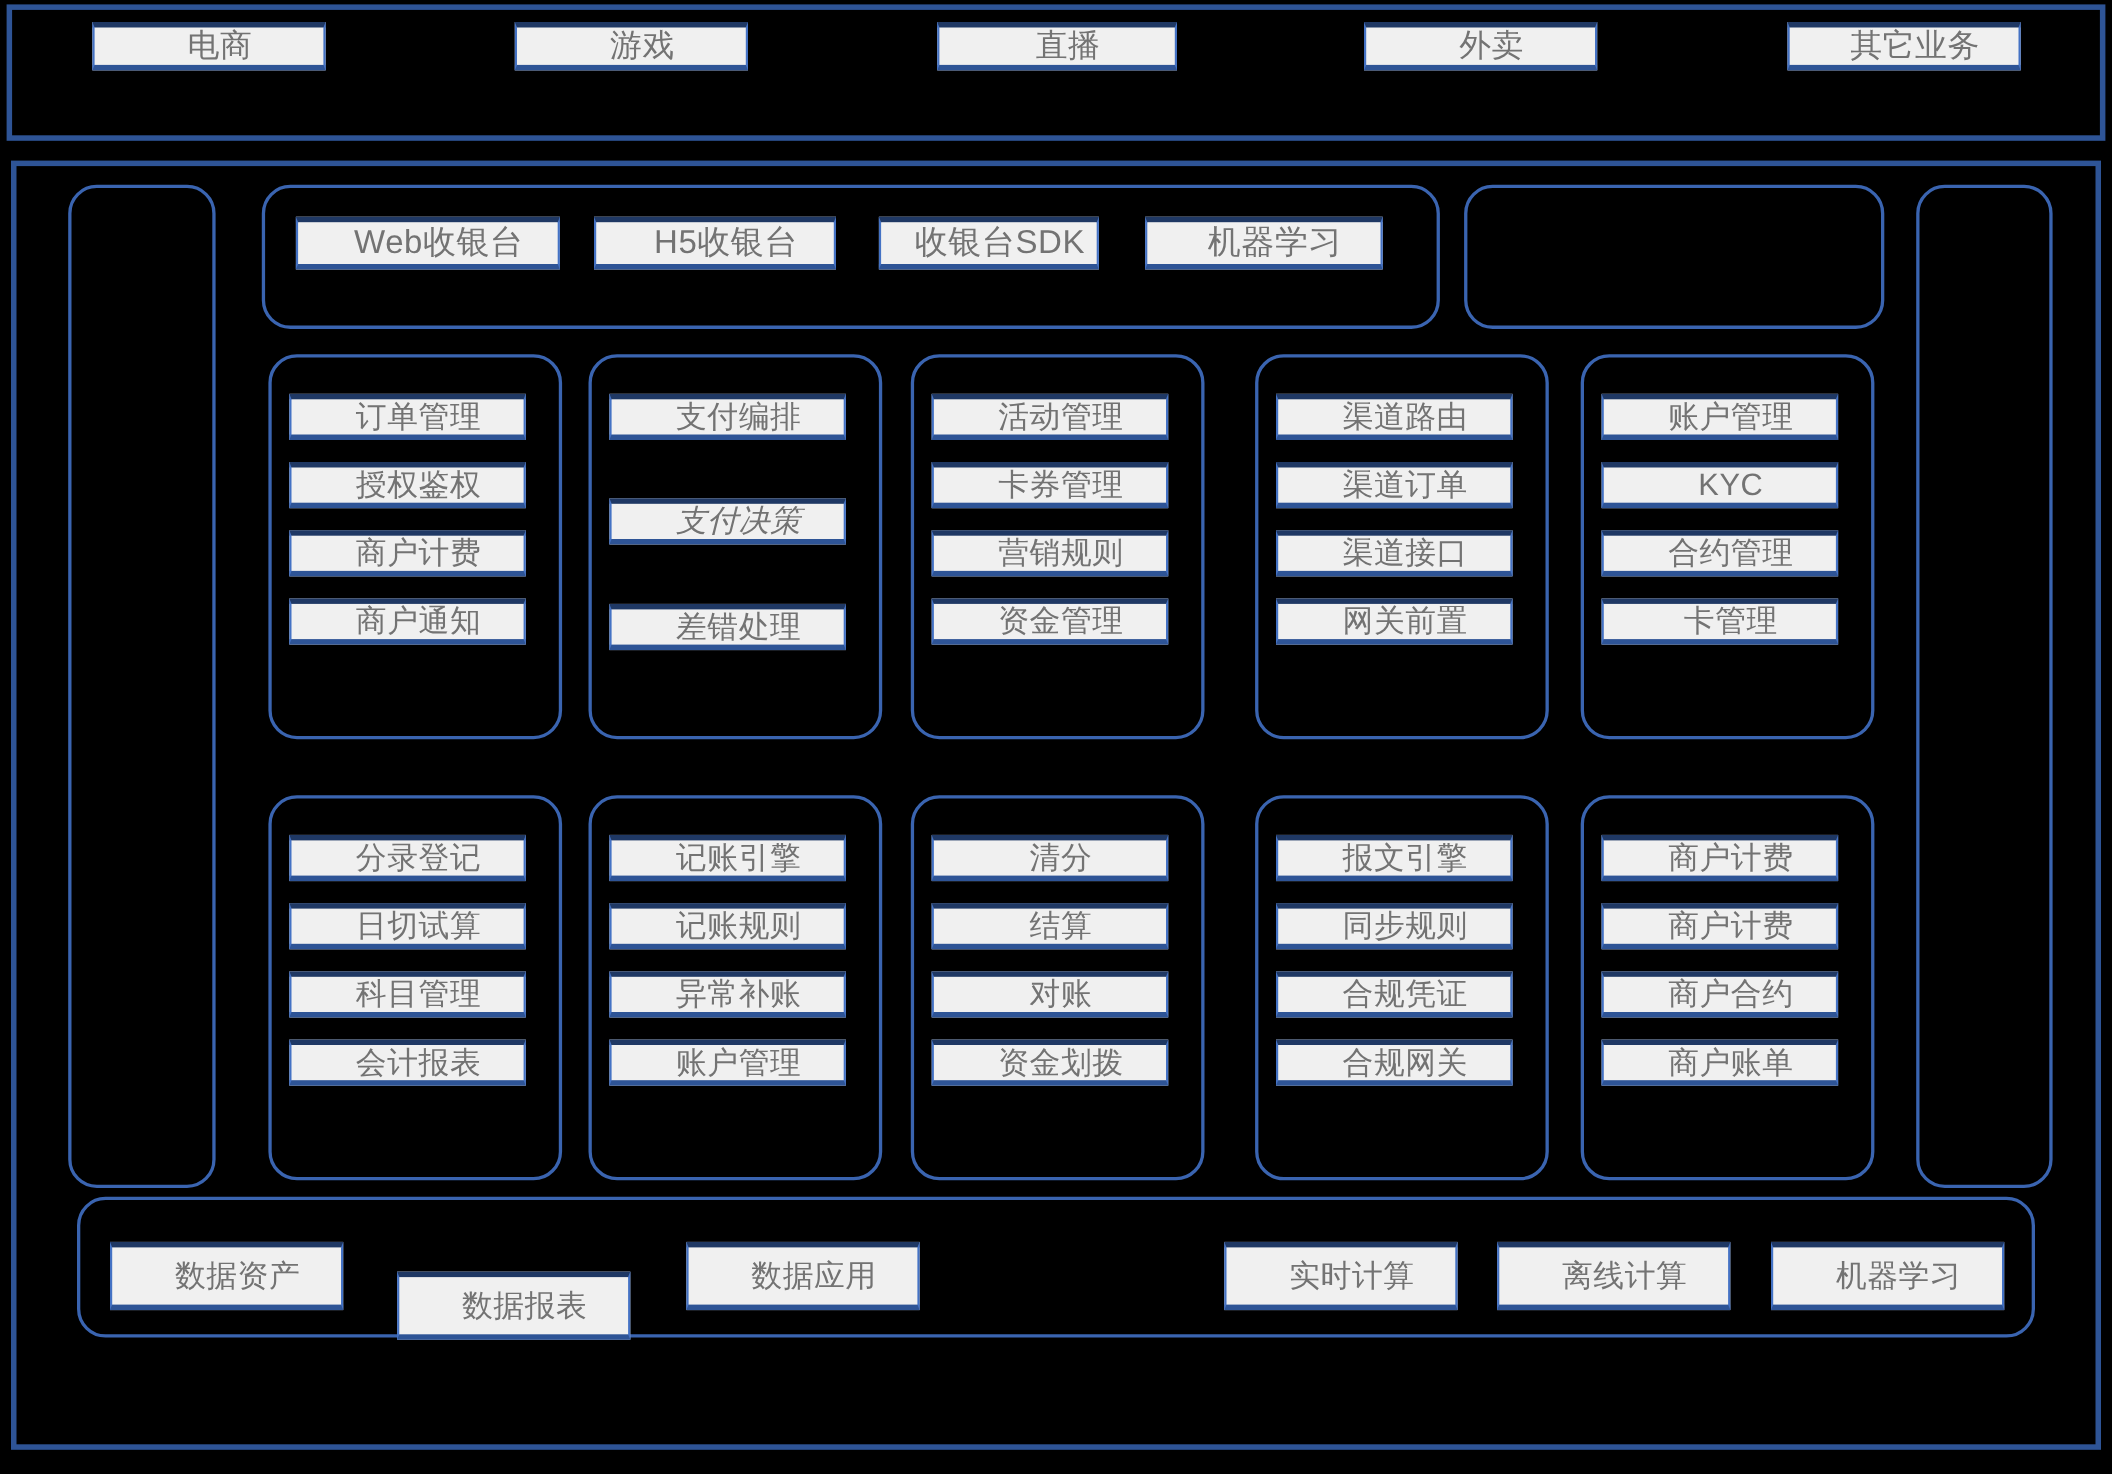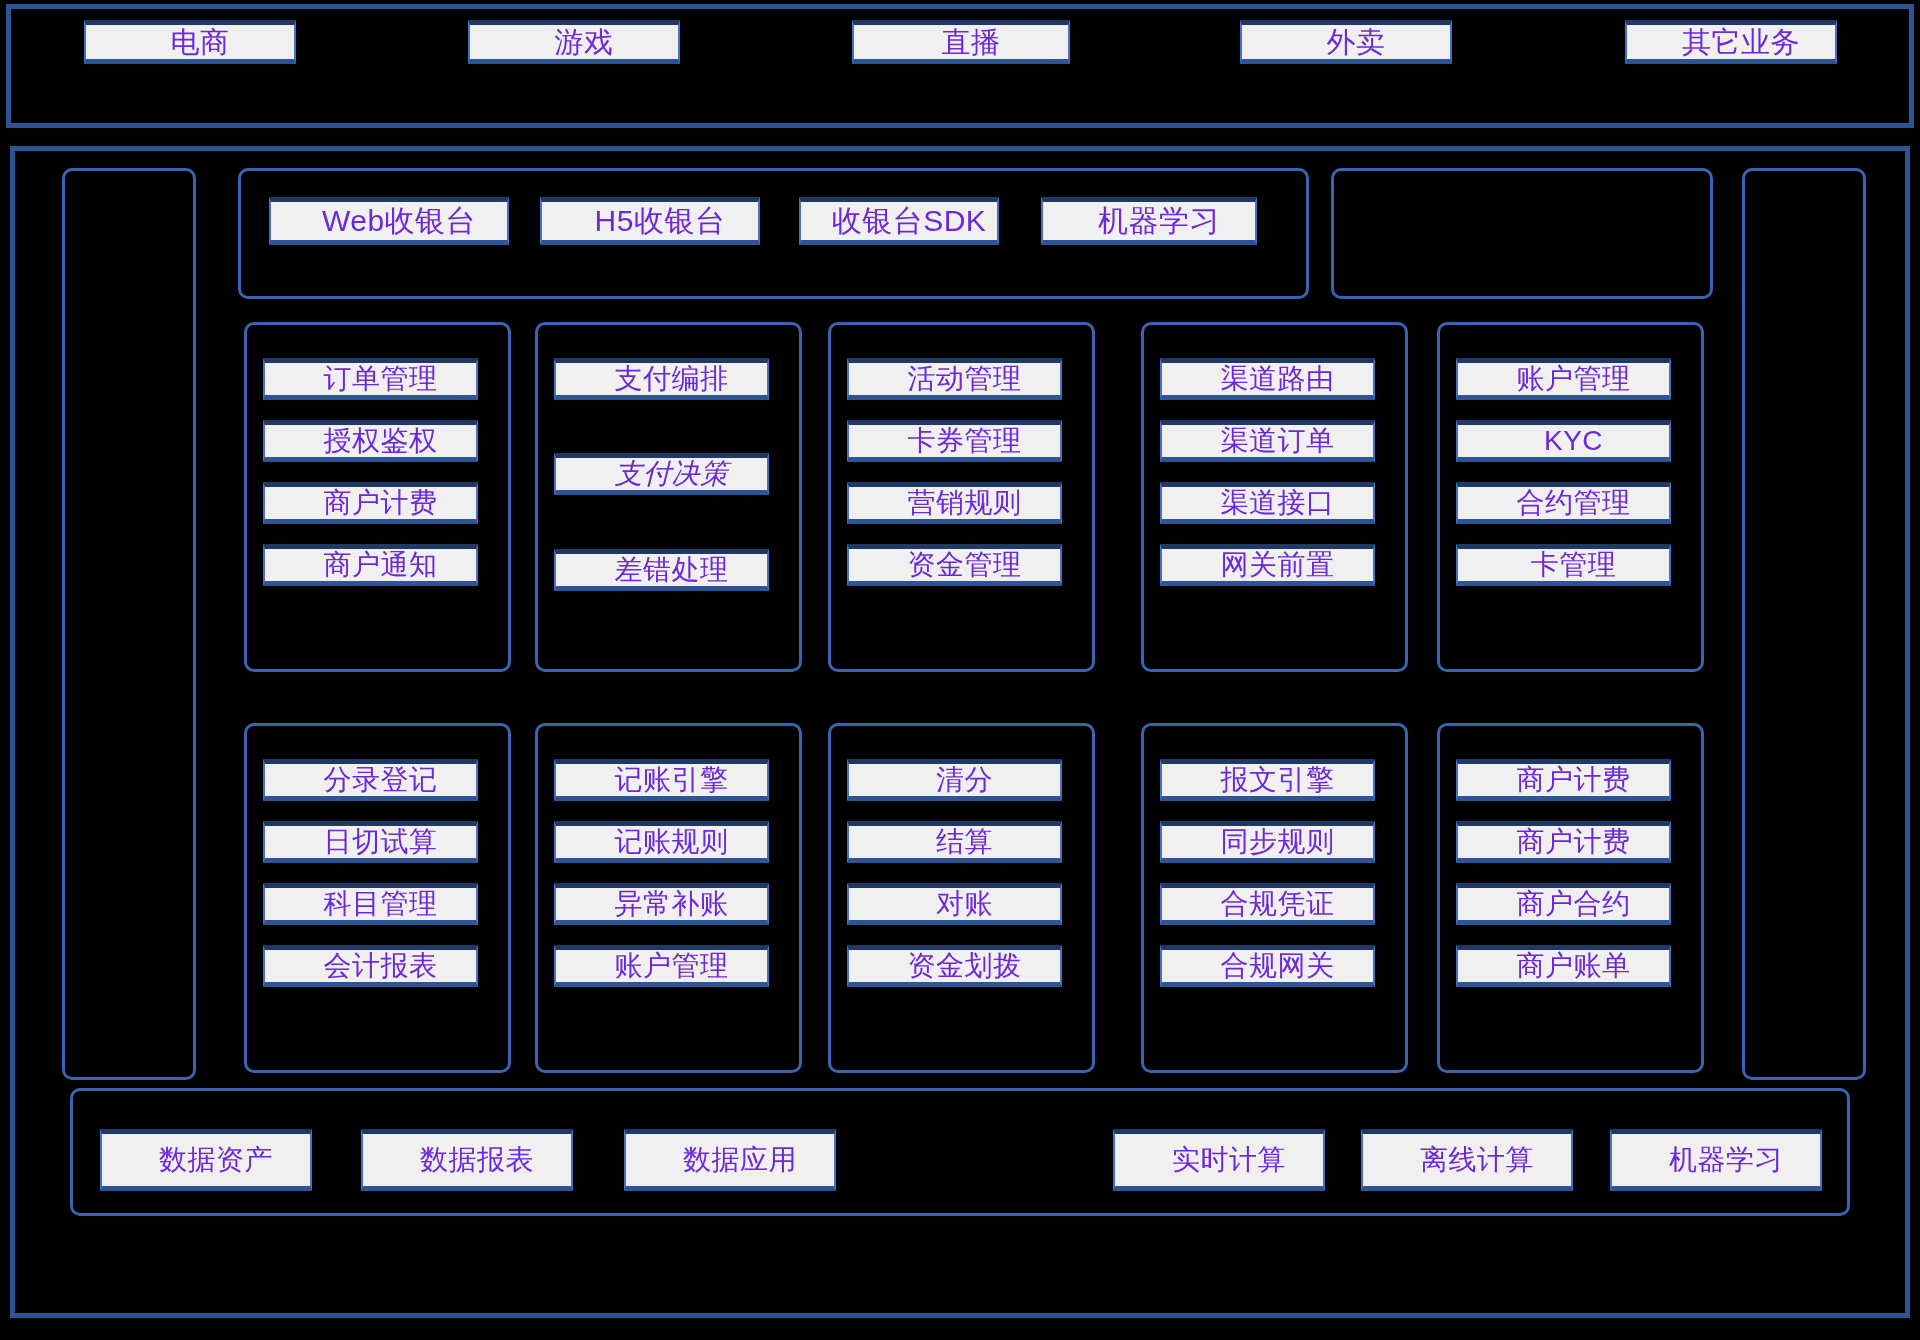--- a/index.html
+++ b/index.html
@@ -21,21 +21,21 @@
     background: #f0f0f0;
     border-top: 5px solid #1f3864;
     border-bottom: 5px solid #2e5496;
     border-left: 2px solid #4472c4;
     border-right: 2px solid #4472c4;
     display: flex;
     align-items: center;
     justify-content: center;
     font-size: 28px;
     line-height: 1;
-    color: #6d28d9;
+    color: #737373;
     box-sizing: border-box;
     white-space: nowrap;
     letter-spacing: 0.5px;
     padding-left: 20px;
   }
 
   
   .frame {
     position: absolute;
     border: 5px solid #2e5496;
@@ -46,21 +46,21 @@
     left: 6px; top: 4px; width: 1908px; height: 124px;
   }
   #platform-frame {
     left: 10px; top: 146px; width: 1900px; height: 1172px;
   }
 
   
   .panel {
     position: absolute;
     border: 3px solid #3a64b0;
-    border-radius: 10px;
+    border-radius: 26px;
     box-sizing: border-box;
     background: #000;
   }
 
   
   #channel-row {
     position: absolute;
     left: 0; top: 4px; width: 1920px; height: 124px;
   }
   #channel-row .chip {
@@ -134,21 +134,21 @@
   #data-panel {
     left: 70px; top: 1088px; width: 1780px; height: 128px;
   }
   #data-panel .chip {
     position: absolute;
     top: 38px;
     height: 62px;
     font-size: 28px;
   }
   #data-panel .chip:nth-of-type(1) { left: 27px;   width: 212px; }
-  #data-panel .chip:nth-of-type(2) { left: 288px;  width: 212px; }
+  #data-panel .chip:nth-of-type(2) { left: 288px;  width: 212px; margin-top: 27px; }
   #data-panel .chip:nth-of-type(3) { left: 551px;  width: 212px; }
   #data-panel .chip:nth-of-type(4) { left: 1040px; width: 212px; }
   #data-panel .chip:nth-of-type(5) { left: 1288px; width: 212px; }
   #data-panel .chip:nth-of-type(6) { left: 1537px; width: 212px; }
 </style>
 </head>
 <body>
 
 <div class="frame" id="channel-frame"></div>
 

